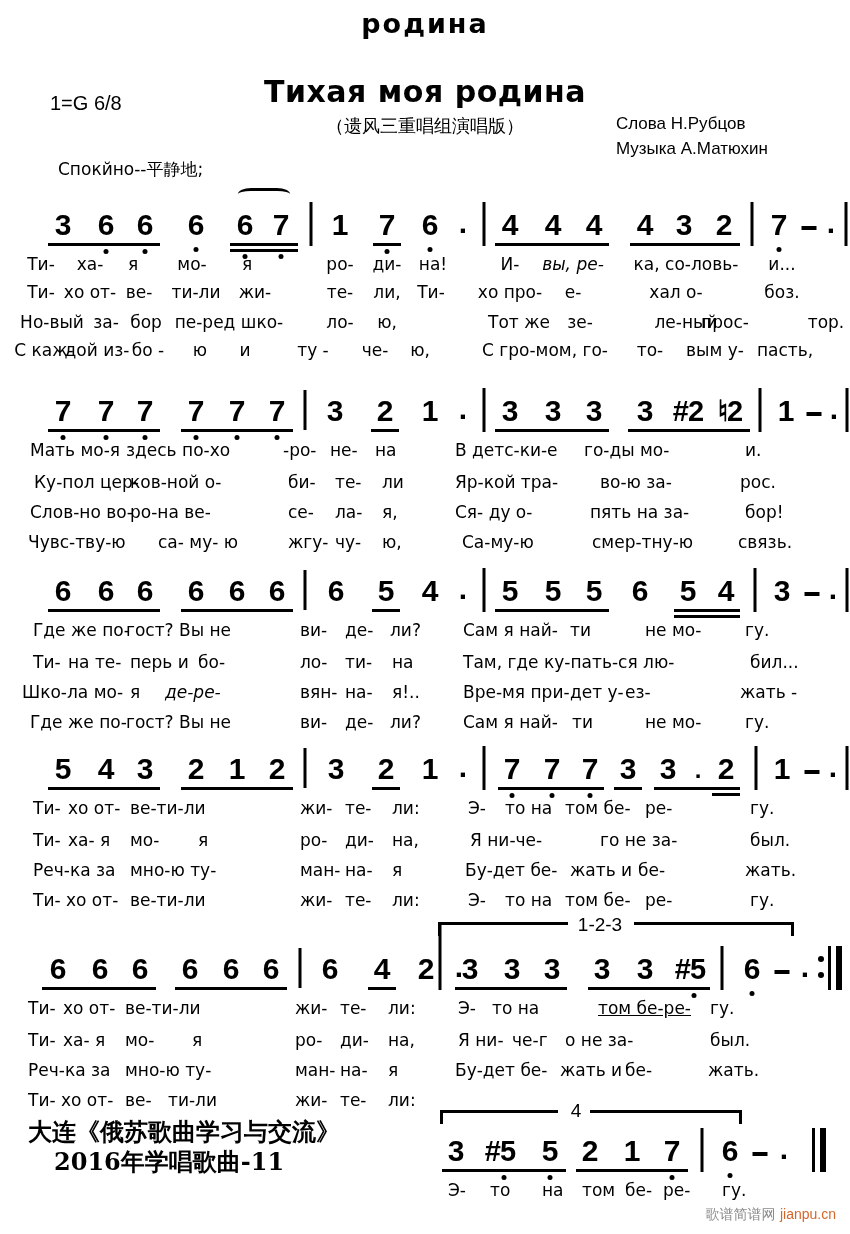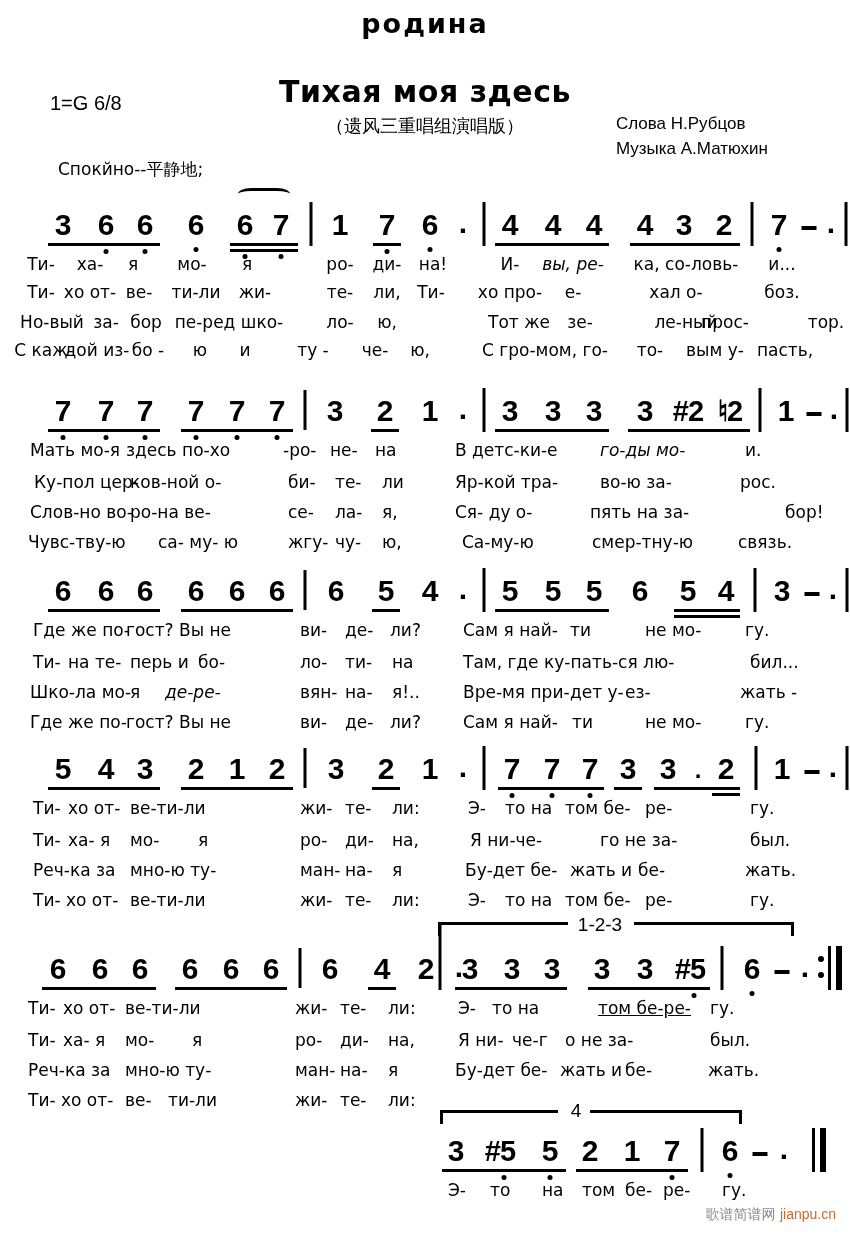--- a/index.html
+++ b/index.html
@@ -124,21 +124,21 @@
     position:absolute; right:14px; bottom:10px;
     font-size:14px; color:#8a8a8a;
     font-family:"DejaVu Sans", sans-serif;
   }
   .watermark .site { color:#d4662a; font-family:"Liberation Sans", sans-serif; }
 </style>
 </head>
 <body>
 
 <div class="cn-title">родина</div>
-<div class="ru-title">Тихая моя здесь</div>
+<div class="ru-title">Тихая моя родина</div>
 <div class="ru-subtitle">（遗风三重唱组演唱版）</div>
 <div class="key-sig">1=G 6/8</div>
 <div class="credits">
   <div>Слова Н.Рубцов</div>
   <div>Музыка А.Матюхин</div>
 </div>
 <div class="tempo">Спокйно--平静地;</div>
 
 <div class="system" style="top:196px;">
   <div class="noteline">
@@ -296,42 +296,42 @@
     <div class="bar" style="left:847px; top:6px; height:44px;"></div>
   </div>
 
   <div class="lyricline" style="top:4px;">
     <span class="lyr left" style="left:30px;">Мать мо-я</span>
     <span class="lyr left" style="left:126px;">здесь по-хо</span>
     <span class="lyr left" style="left:283px;">-ро-</span>
     <span class="lyr left" style="left:330px;">не-</span>
     <span class="lyr left" style="left:375px;">на</span>
     <span class="lyr left" style="left:455px;">В детс-ки-е</span>
-    <span class="lyr left" style="left:600px;font-style:italic;">го-ды мо-</span>
+    <span class="lyr left" style="left:584px;">го-ды мо-</span>
     <span class="lyr left" style="left:745px;">и.</span>
   </div>
   <div class="lyricline" style="top:10px;">
     <span class="lyr left" style="left:34px;">Ку-пол цер-</span>
     <span class="lyr left" style="left:130px;">ков-ной о-</span>
     <span class="lyr left" style="left:288px;">би-</span>
     <span class="lyr left" style="left:335px;">те-</span>
     <span class="lyr left" style="left:382px;">ли</span>
     <span class="lyr left" style="left:455px;">Яр-кой тра-</span>
     <span class="lyr left" style="left:600px;">во-ю за-</span>
     <span class="lyr left" style="left:740px;">рос.</span>
   </div>
   <div class="lyricline" style="top:14px;">
     <span class="lyr left" style="left:30px;">Слов-но во-</span>
     <span class="lyr left" style="left:130px;">ро-на ве-</span>
     <span class="lyr left" style="left:288px;">се-</span>
     <span class="lyr left" style="left:335px;">ла-</span>
     <span class="lyr left" style="left:382px;">я,</span>
     <span class="lyr left" style="left:455px;">Ся- ду о-</span>
     <span class="lyr left" style="left:590px;">пять на за-</span>
-    <span class="lyr left" style="left:745px;margin-left:40px;">бор!</span>
+    <span class="lyr left" style="left:745px;">бор!</span>
   </div>
   <div class="lyricline" style="top:18px;">
     <span class="lyr left" style="left:28px;">Чувс-тву-ю</span>
     <span class="lyr left" style="left:158px;">са- му- ю</span>
     <span class="lyr left" style="left:288px;">жгу-</span>
     <span class="lyr left" style="left:335px;">чу-</span>
     <span class="lyr left" style="left:382px;">ю,</span>
     <span class="lyr left" style="left:462px;">Са-му-ю</span>
     <span class="lyr left" style="left:592px;">смер-тну-ю</span>
     <span class="lyr left" style="left:738px;">связь.</span>
@@ -395,21 +395,21 @@
     <span class="lyr left" style="left:68px;">на те-</span>
     <span class="lyr left" style="left:130px;">перь и</span>
     <span class="lyr left" style="left:198px;">бо-</span>
     <span class="lyr left" style="left:300px;">ло-</span>
     <span class="lyr left" style="left:345px;">ти-</span>
     <span class="lyr left" style="left:392px;">на</span>
     <span class="lyr left" style="left:463px;">Там, где ку-пать-ся лю-</span>
     <span class="lyr left" style="left:750px;">бил...</span>
   </div>
   <div class="lyricline" style="top:14px;">
-    <span class="lyr left" style="left:30px;">Шко-ла мо-</span>
+    <span class="lyr left" style="left:22px;">Шко-ла мо-</span>
     <span class="lyr left" style="left:130px;">я</span>
     <span class="lyr left" style="left:165px;font-style:italic;">де-ре-</span>
     <span class="lyr left" style="left:300px;">вян-</span>
     <span class="lyr left" style="left:345px;">на-</span>
     <span class="lyr left" style="left:392px;">я!..</span>
     <span class="lyr left" style="left:463px;">Вре-мя при-</span>
     <span class="lyr left" style="left:570px;">дет у-</span>
     <span class="lyr left" style="left:625px;">ез-</span>
     <span class="lyr left" style="left:740px;">жать -</span>
   </div>
@@ -658,18 +658,20 @@
     <span class="lyr left" style="left:490px;">то</span>
     <span class="lyr left" style="left:542px;">на</span>
     <span class="lyr left" style="left:582px;">том</span>
     <span class="lyr left" style="left:625px;">бе-</span>
     <span class="lyr left" style="left:663px;">ре-</span>
     <span class="lyr left" style="left:722px;">гу.</span>
   </div>
 </div>
 
 <div class="footer-cn">
+  <div>大连《俄苏歌曲学习与交流》</div>
+  <div class="l2">2016年学唱歌曲-11</div>
 </div>
 
 <div class="watermark">
   <span>歌谱简谱网</span>
   <span class="site">jianpu.cn</span>
 </div>
 
 </body></html>

